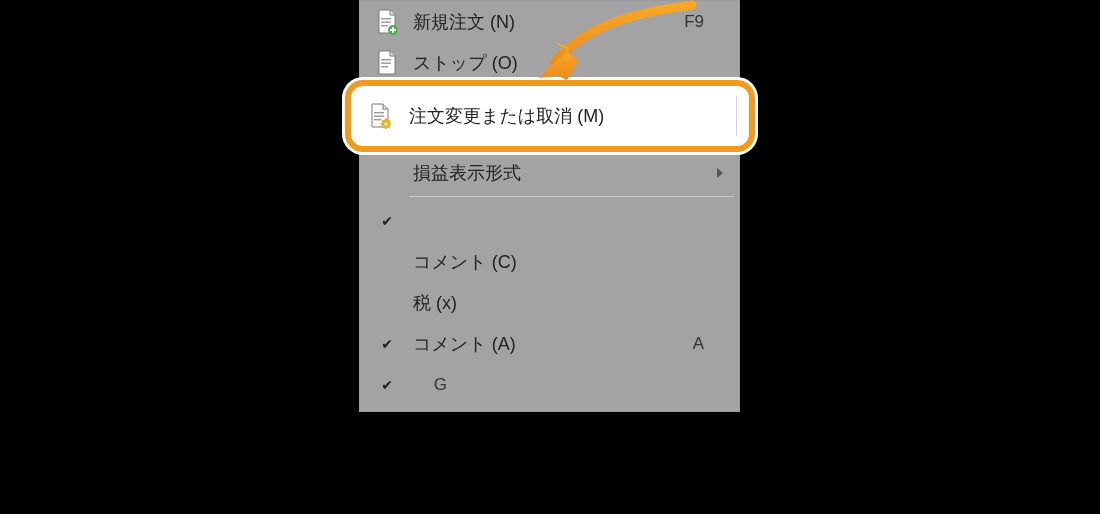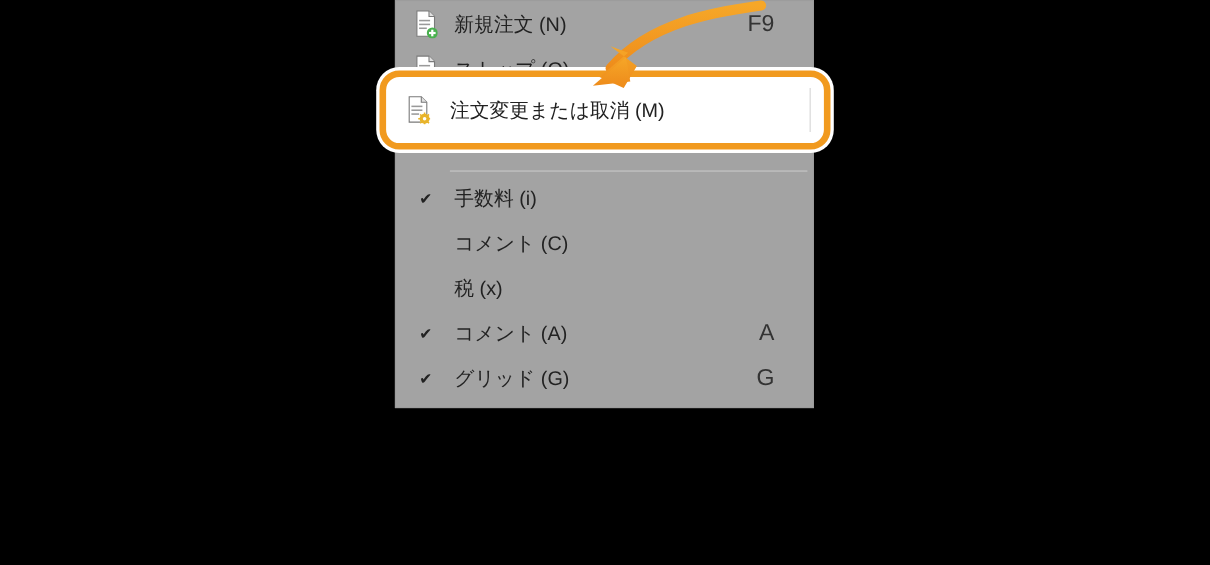--- a/index.html
+++ b/index.html
@@ -38,42 +38,42 @@
       justify-content:center;
       flex-shrink:0;
     }
     .label-cell {
       flex:1 1 auto;
       white-space:nowrap;
     }
     .accel-cell {
       width:34px;
       text-align:right;
-      font-size:21px;
+      font-size:17px;
       color:#333;
     }
     .arrow-cell {
       width:20px;
       display:flex;
       align-items:center;
       justify-content:flex-end;
     }
     .sep {
       height:1px;
       background:#C9C9C9;
       margin:3px 4px 3px 48px;
     }
     
     .check { font-size:14px; color:#222; }
     .arrow svg { display:block; }
     
     .callout {
       position:absolute;
       left:345px;
-      top:64px;
+      top:80px;
       width:410px;
       height:72px;
       background:#fff;
       border:6px solid #F19A1F;
       border-radius:18px;
       box-shadow:0 0 0 3px #fff, 0 0 0 0 transparent, 0 4px 6px rgba(0,0,0,0);
       display:flex;
       align-items:center;
       padding:0 14px 0 0;
       font-size:18px;
@@ -134,28 +134,37 @@
     <span class="label-cell">ストップ (O)</span>
     <span class="accel-cell"></span>
     <span class="arrow-cell"></span>
   </div>
 
   <div class="sep"></div>
 
   <div class="menu-item" style="height:62px;visibility:hidden"></div>
 
 
+  <div class="menu-item">
+    <span class="icon-cell"></span>
+    <span class="label-cell">損益表示形式</span>
+    <span class="accel-cell"></span>
+    <span class="arrow-cell arrow">
+      <svg width="8" height="12" viewBox="0 0 8 12">
+          <path d="M1 1l6 5-6 5z" fill="#555"></path>
+        </svg>
+    </span>
+  </div>
 
   <div class="sep"></div>
 
   <div class="menu-item">
     <span class="icon-cell">
         <span class="check">✔</span>
       </span>
-    <span class="label-cell">手数料 (i)</span>
     <span class="accel-cell"></span>
     <span class="arrow-cell"></span>
   </div>
 
   <div class="menu-item">
     <span class="icon-cell"></span>
     <span class="label-cell">コメント (C)</span>
     <span class="accel-cell"></span>
     <span class="arrow-cell"></span>
   </div>
@@ -173,21 +182,20 @@
       </span>
     <span class="label-cell">コメント (A)</span>
     <span class="accel-cell">A</span>
     <span class="arrow-cell"></span>
   </div>
 
   <div class="menu-item">
     <span class="icon-cell">
         <span class="check">✔</span>
       </span>
-    <span class="label-cell">グリッド (G)</span>
     <span class="accel-cell">G</span>
     <span class="arrow-cell"></span>
   </div>
 
 </div>
 
 <div class="callout">
   <span class="icon-cell">
     <svg class="doc-icon" viewBox="0 0 22 26">
       <path d="M3 1h11l5 5v18H3z" fill="#fff" stroke="#7A7A7A"></path>

